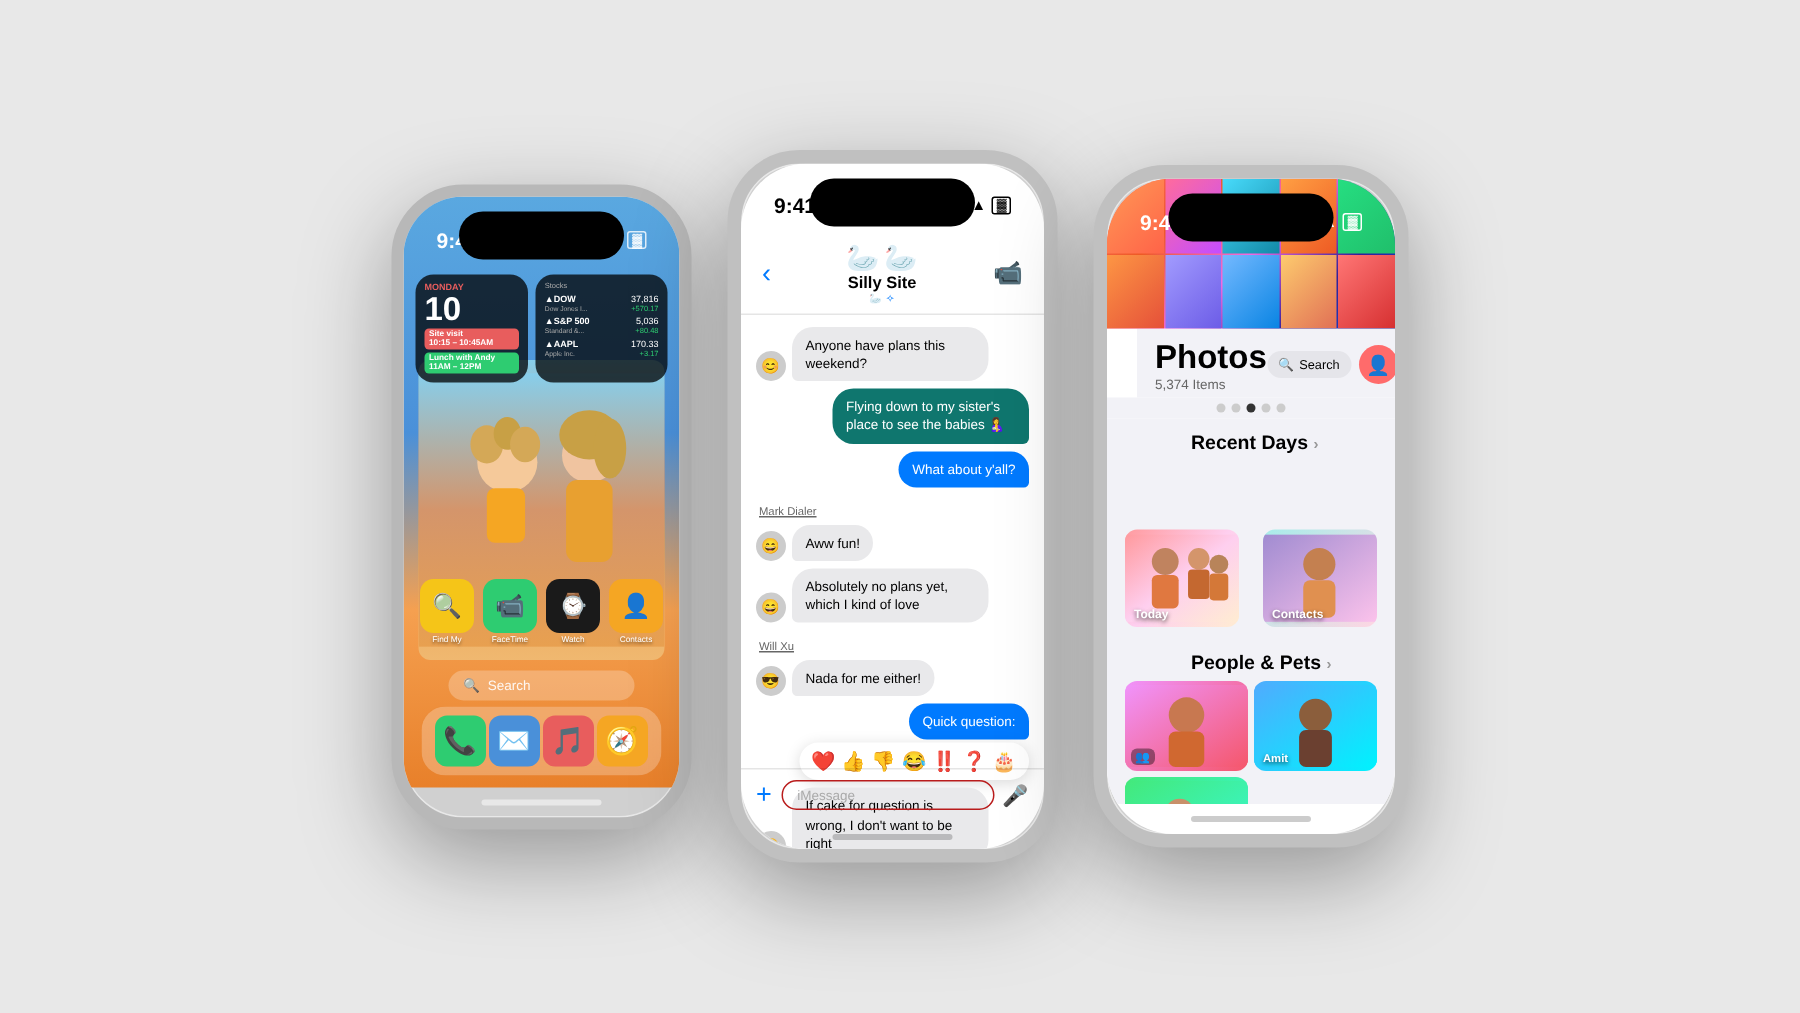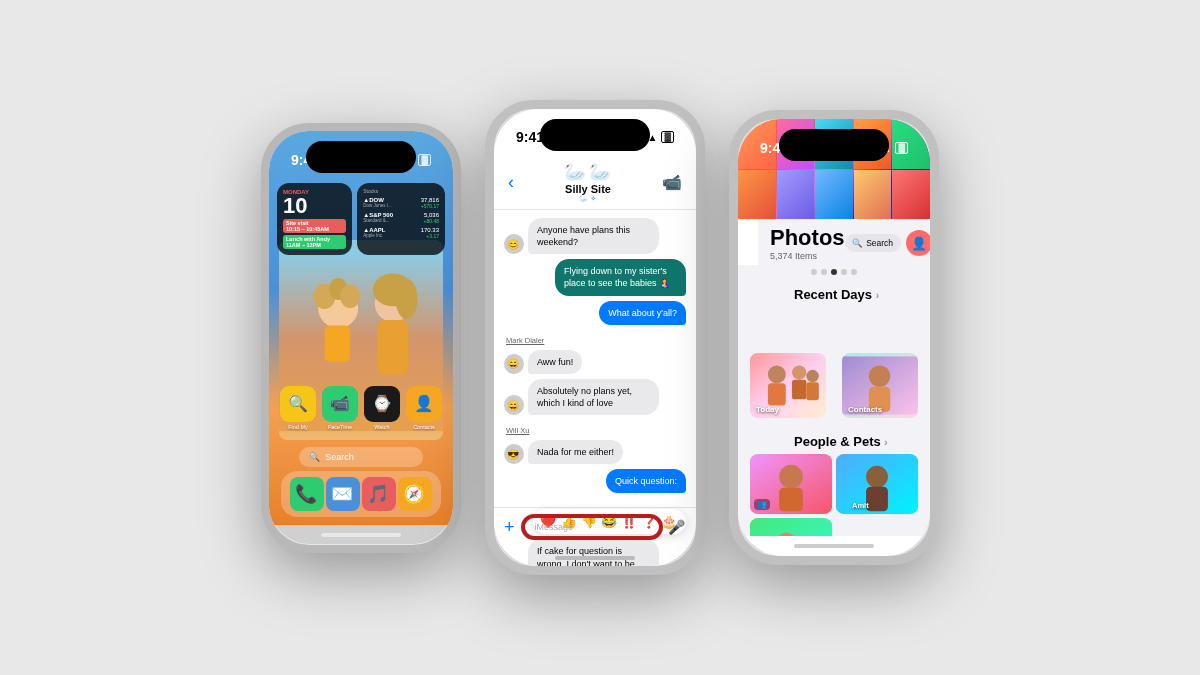--- a/index.html
+++ b/index.html
@@ -306,21 +306,21 @@
       left: 0; right: 0;
       padding: 6px 10px;
       display: flex;
       align-items: center;
       gap: 6px;
       border-top: 0.5px solid rgba(0,0,0,0.1);
     }
     .msg-plus { color: #007AFF; font-size: 18px; font-weight: 300; }
     .msg-input-field {
       flex: 1;
-      border: 4px solid #b91c1c;
+      border: 1px solid #b91c1c;
       border-radius: 16px;
       padding: 4px 10px;
       font-size: 9px;
       color: #aaa;
     }
     .msg-mic { color: #007AFF; font-size: 14px; }
     .home-indicator-2 {
       position: absolute;
       bottom: 6px;
       left: 50%;
@@ -461,21 +461,21 @@
     }
     .person-photo {
       height: 60px;
       border-radius: 8px;
       overflow: hidden;
       position: relative;
     }
     .person-label {
       position: absolute;
       bottom: 4px;
-      left: 16px;
+      left: 6px;
       color: white;
       font-size: 7.5px;
       font-weight: 600;
       text-shadow: 0 1px 3px rgba(0,0,0,0.7);
     }
     .p1 { background: linear-gradient(135deg, #f093fb, #f5576c); }
     .p2 { background: linear-gradient(135deg, #4facfe, #00f2fe); }
     .p3 { background: linear-gradient(135deg, #43e97b, #38f9d7); }
     .p4 { background: linear-gradient(135deg, #fa709a, #fee140); }
     .people-icon-badge {
@@ -712,21 +712,21 @@
           <div class="msg-avatar">😄</div>
           <div class="msg-bubble received">Absolutely no plans yet, which I kind of love</div>
         </div>
 
         <div class="msg-sender">Will Xu</div>
         <div class="msg-with-avatar">
           <div class="msg-avatar">😎</div>
           <div class="msg-bubble received">Nada for me either!</div>
         </div>
 
-        <div style="align-self:flex-end;display:flex;flex-direction:column;align-items:flex-end;gap:16px;">
+        <div style="align-self:flex-end;display:flex;flex-direction:column;align-items:flex-end;gap:2px;">
           <div class="msg-bubble" style="background:#007AFF;color:white;align-self:flex-end;border-bottom-right-radius:4px;">Quick question:</div>
 
           <div class="tapback-bar" style="align-self:flex-start;margin-left:0;">
             <span class="tapback-item">❤️</span>
             <span class="tapback-item">👍</span>
             <span class="tapback-item">👎</span>
             <span class="tapback-item">😂</span>
             <span class="tapback-item">‼️</span>
             <span class="tapback-item">❓</span>
             <span class="tapback-item">🎂</span>

